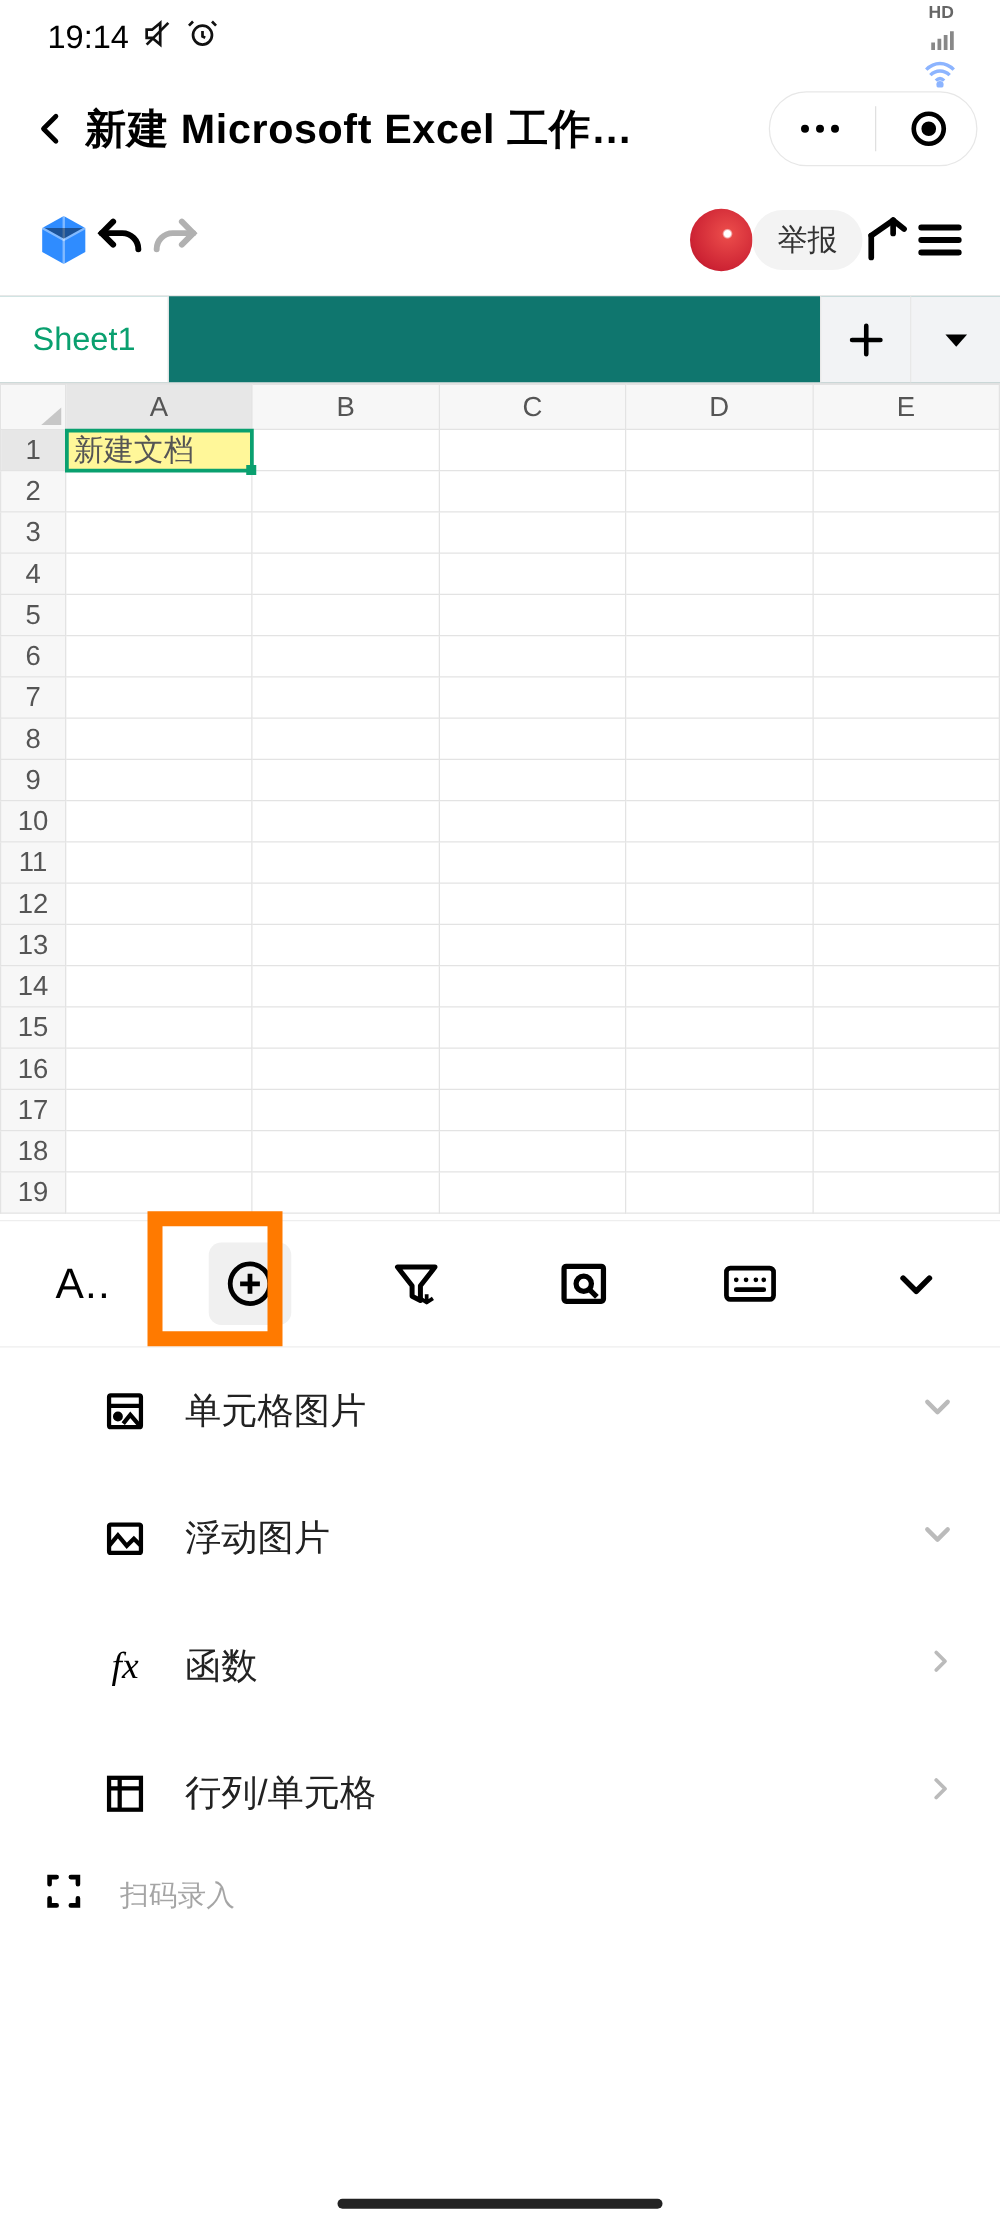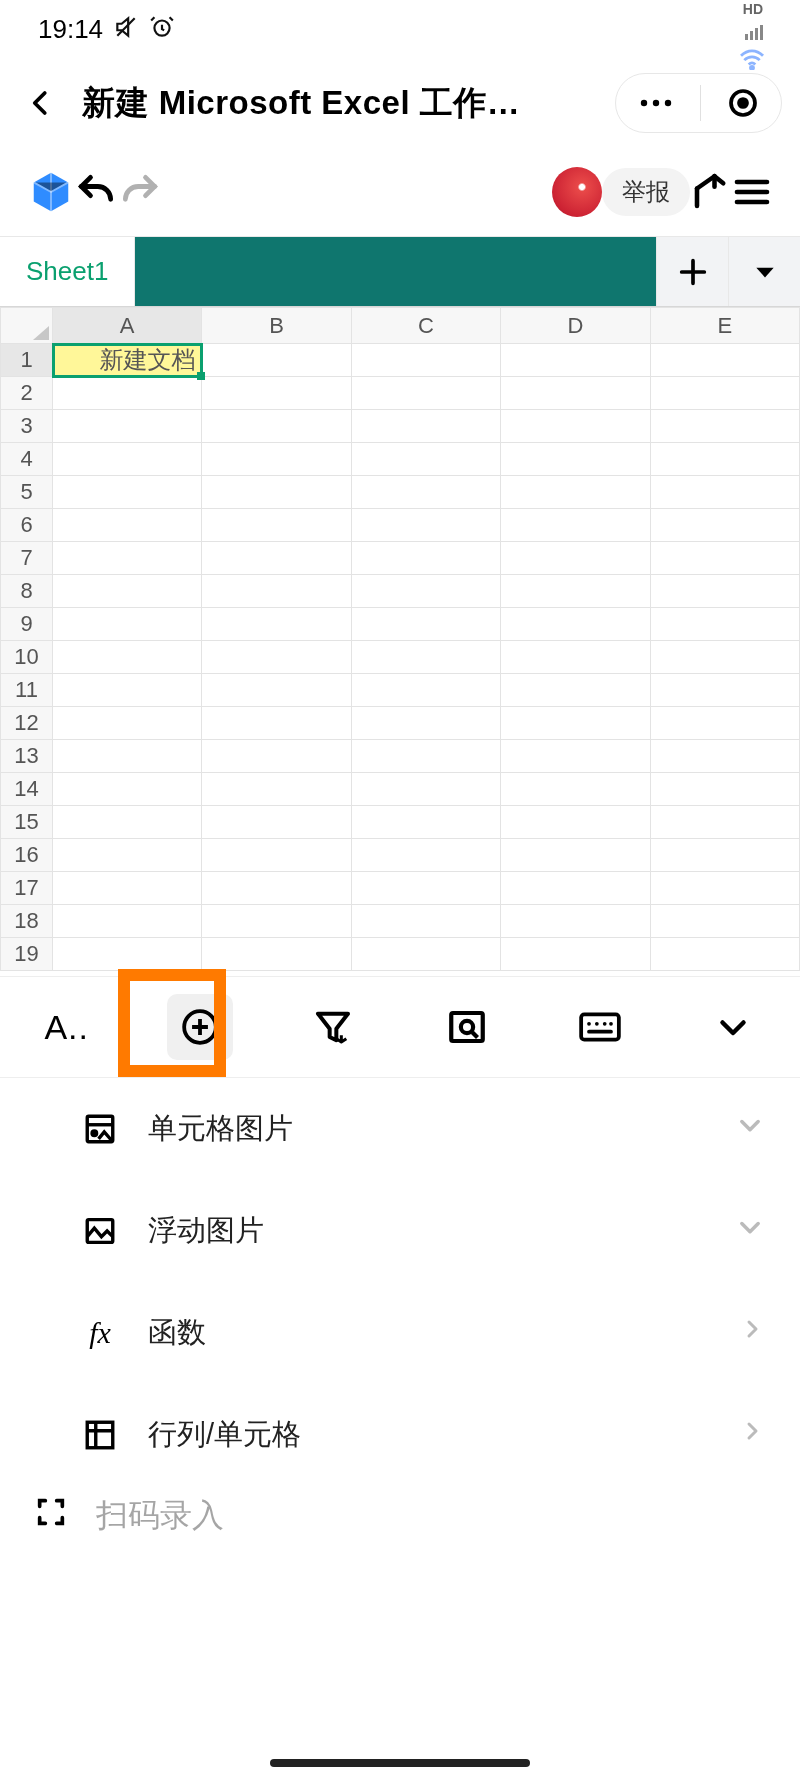--- a/index.html
+++ b/index.html
@@ -9,21 +9,21 @@
   .status-bar { height: 58px; display: flex; align-items: center; justify-content: space-between; padding: 0 28px 0 38px; font-size: 26px; font-weight: 500; }
   .status-left { display: flex; align-items: flex-start; gap: 10px; }
   .status-right { display: flex; align-items: center; gap: 8px; flex-direction: column; }
   .signal { display:inline-flex; align-items:flex-end; gap:2px; margin-left:4px;}
   .signal span { width:3px; background:#888; }
   .signal span:nth-child(1){height:6px;} .signal span:nth-child(2){height:9px;} .signal span:nth-child(3){height:12px;} .signal span:nth-child(4){height:15px;}
   .hd-label { font-size:14px; font-weight:600; color:#666; margin-right:-2px;}
   .battery { border:2px solid #555; border-radius:14px; padding:1px 8px; font-size:18px; color:#4a7; font-weight:600;}
 
   
-  .title-bar { height: 90px; display:flex; align-items:center; padding:0 18px 0 14px; gap:14px;}
+  .title-bar { height: 90px; display:flex; align-items:center; padding:0 18px 0 14px; }
   .back-btn { width:54px; height:54px; display:flex; align-items:center; justify-content:center;}
   .title-text { font-size:33px; font-weight:600; letter-spacing:0.5px; white-space:nowrap; overflow:hidden; text-overflow:ellipsis; flex:0 1 auto; max-width:460px;}
   .title-spacer{flex:1;}
   .pill { height:60px; border:1px solid #e7e7e7; border-radius:30px; display:flex; align-items:center; padding:0 22px; gap:26px; background:#fff;}
   .pill-divider{width:1px;height:36px;background:#e0e0e0;}
 
   
   .toolbar { height:88px; display:flex; align-items:center; padding:0 28px; }
   .avatar{ width:50px;height:50px; border-radius:50%; background:radial-gradient(circle at 60% 40%, #fff 6%, #e84848 10%, #c23 70%, #912 100%); display:flex; align-items:center; justify-content:center; font-size:20px;}
   .report-btn{ background:#f3f3f3; border-radius:24px; padding:8px 20px; font-size:24px; color:#333;}
@@ -40,36 +40,36 @@
   table.sheet { border-collapse:collapse; table-layout:fixed; width:100%; }
   table.sheet th, table.sheet td { border:1px solid #e3e3e3; font-weight:400; color:#555;}
   table.sheet th { background:#f7f7f7;}
   .corner{ width:52px; height:36px; background:#f3f3f3; position:relative;}
   .corner::after{content:""; position:absolute; right:3px; bottom:3px; width:0;height:0;border-left:16px solid transparent;border-bottom:14px solid #c7c7c7;}
   th.col { height:36px; font-size:22px; text-align:center;}
   th.row { width:52px; font-size:22px; text-align:center;}
   td.cell { height:33px; font-size:22px; padding:0 6px;}
   th.col.active{ background:#e7e7e7;}
   th.row.active{ background:#e7e7e7;}
-  td.selected { outline:3px solid #0aa06f; outline-offset:-2px; background:#fff799; color:#e33; font-size:24px; font-weight:500; position:relative;text-align:right;}
+  td.selected { outline:3px solid #0aa06f; outline-offset:-2px; background:#fff799; color:#e33; font-size:24px; font-weight:500; position:relative;}
   td.selected::after{content:"";position:absolute;right:-4px;bottom:-4px;width:8px;height:8px;background:#0aa06f;}
 
   
   .bottom-toolbar { height:102px; display:flex; align-items:center; border-top:1px solid #eee; border-bottom:1px solid #eee; position:relative;}
   .bt-cell{ flex:1; display:flex; align-items:center; justify-content:center; height:100%;}
   .insert-highlight{ position:absolute; left:118px; top:-8px; width:108px; height:108px; border:12px solid #ff7a00; pointer-events:none;}
   .insert-inner{ width:66px;height:66px; background:#f0f0f0; border-radius:10px; display:flex; align-items:center; justify-content:center;}
 
   
   .menu-list{ }
   .menu-item{ height:102px; display:flex; align-items:center; padding:0 36px 0 34px; gap:28px; font-size:29px; border-bottom:1px solid transparent;margin-left:46px;}
   .menu-item .icon{ width:40px; display:flex; align-items:center; justify-content:center;}
   .menu-item .label{ flex:1; color:#222;}
   .menu-item .chev{ color:#bbb;}
-  .menu-partial{ height:60px; display:flex; align-items:center; padding:0 36px 0 34px; gap:28px; font-size:32px; overflow:hidden;}
+  .menu-partial{ height:60px; display:flex; align-items:center; padding:0 36px 0 34px; gap:28px; font-size:23px; overflow:hidden;}
 
   
   .home-indicator{ position:absolute; bottom:10px; left:50%; transform:translateX(-50%); width:260px; height:8px; border-radius:4px; background:#222;}
 
   
   .i{ display:inline-flex; }
 </style>
 </head>
 <body>
 

